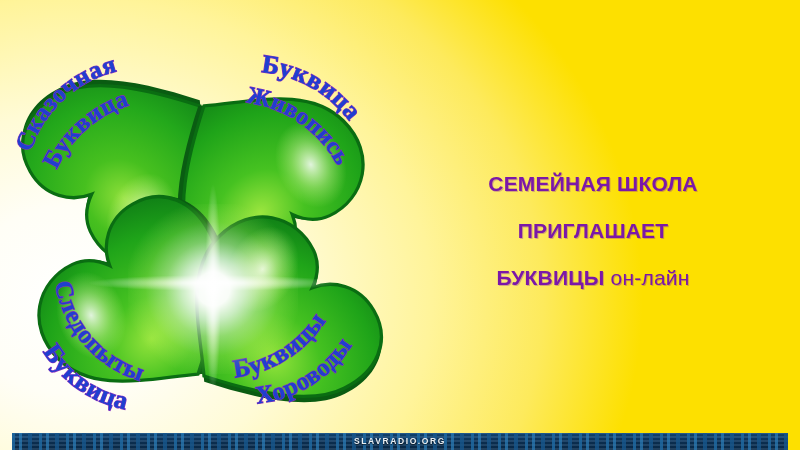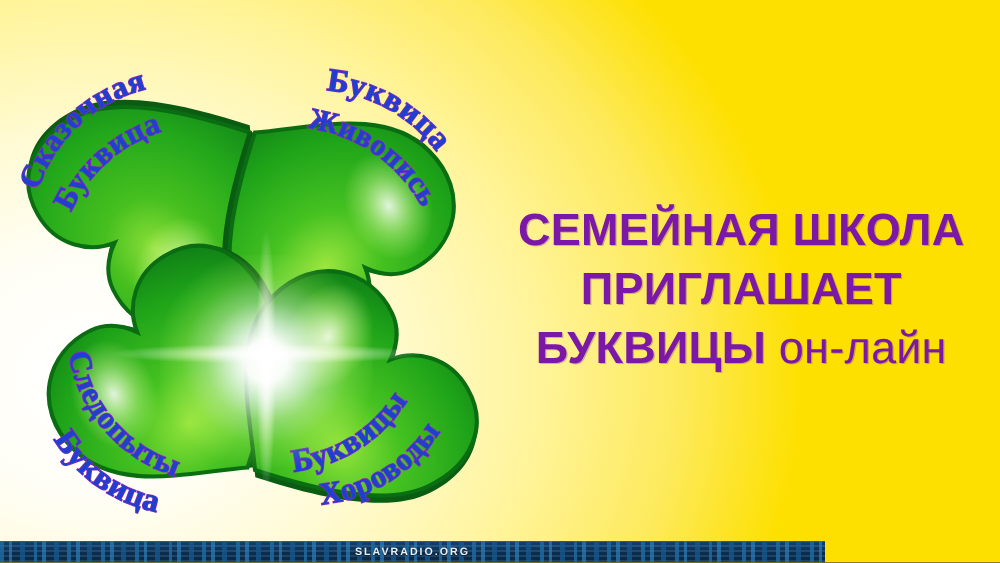--- a/index.html
+++ b/index.html
@@ -69,34 +69,34 @@
 
   
   #headline {
     position: absolute;
     left: 392px;
     top: 160px;
     width: 402px;
     text-align: center;
     color: #7b18a8;
     font-weight: 700;
-    font-size: 36px;
+    font-size: 21px;
     line-height: 47px;
     letter-spacing: .2px;
     text-shadow: 1px 1px 0 rgba(120,20,165,.30);
   }
   #headline .line { white-space: nowrap; }
   #headline .thin { font-weight: 400; }
 
   
   #footer-band {
     position: absolute;
-    left: 0;
+    left: 12px;
     bottom: 0;
-    width: 660px;
+    width: 776px;
     height: 17px;
     background-color: #0d3a63;
     background-image:
       repeating-linear-gradient(90deg,
         rgba(30,104,160,.85) 0 3px, rgba(10,48,84,0) 3px 7px,
         rgba(43,126,186,.7) 7px 10px, rgba(10,48,84,0) 10px 16px,
         rgba(22,86,140,.8) 16px 20px, rgba(10,48,84,0) 20px 27px),
       repeating-linear-gradient(0deg,
         rgba(255,255,255,.09) 0 2px, rgba(0,0,0,.10) 2px 4px),
       linear-gradient(180deg, #124a7d 0%, #0b3257 55%, #0a2c4c 100%);

